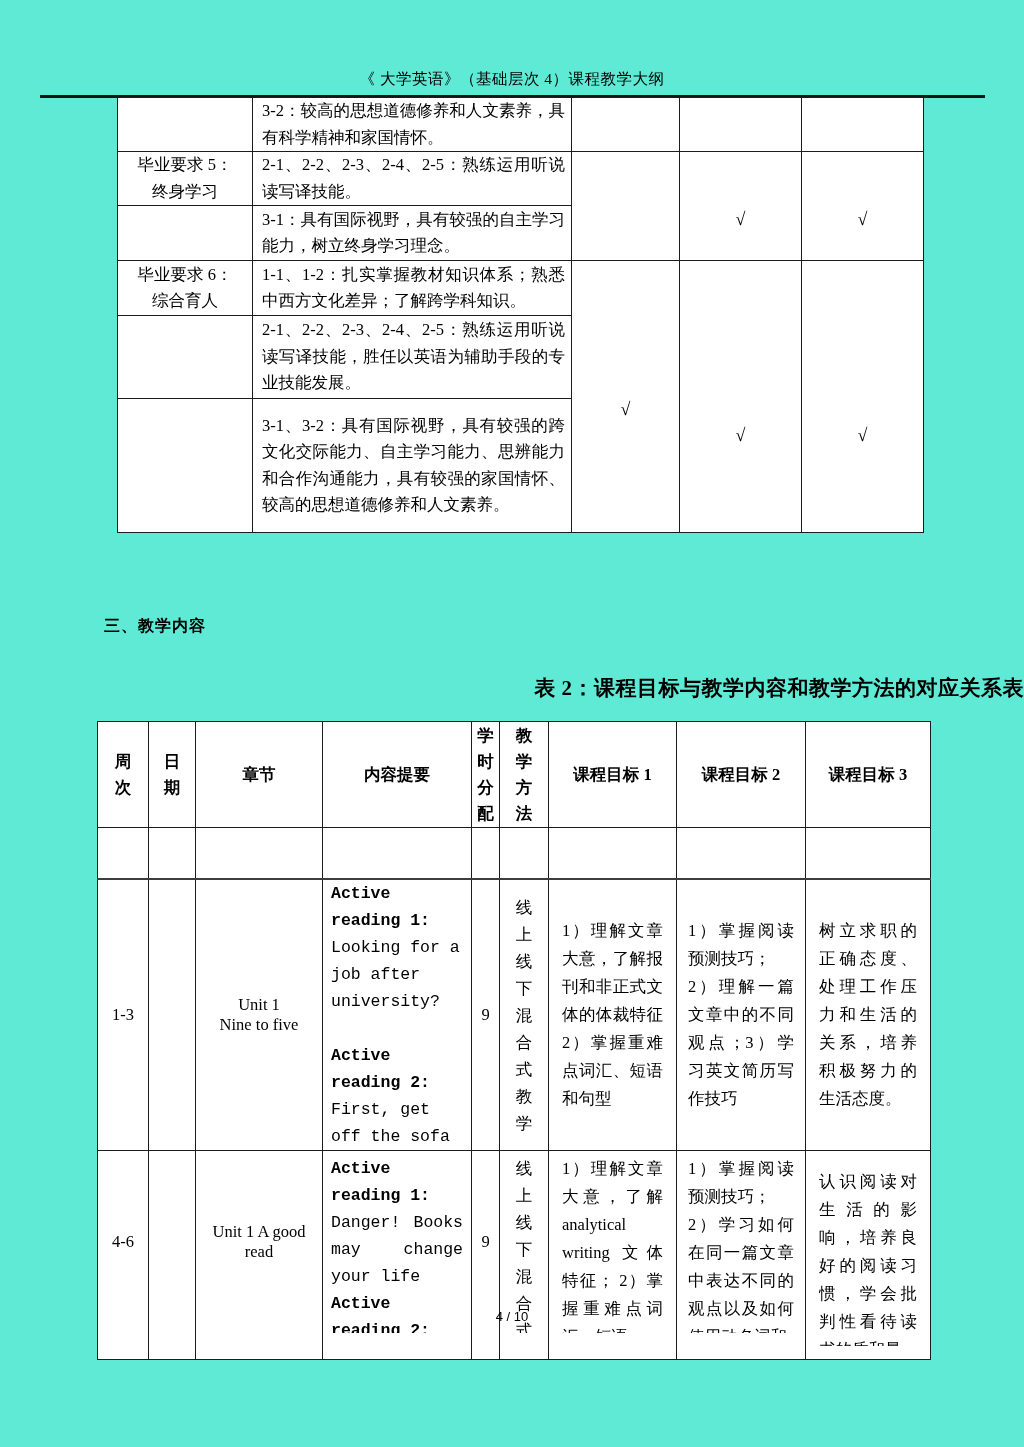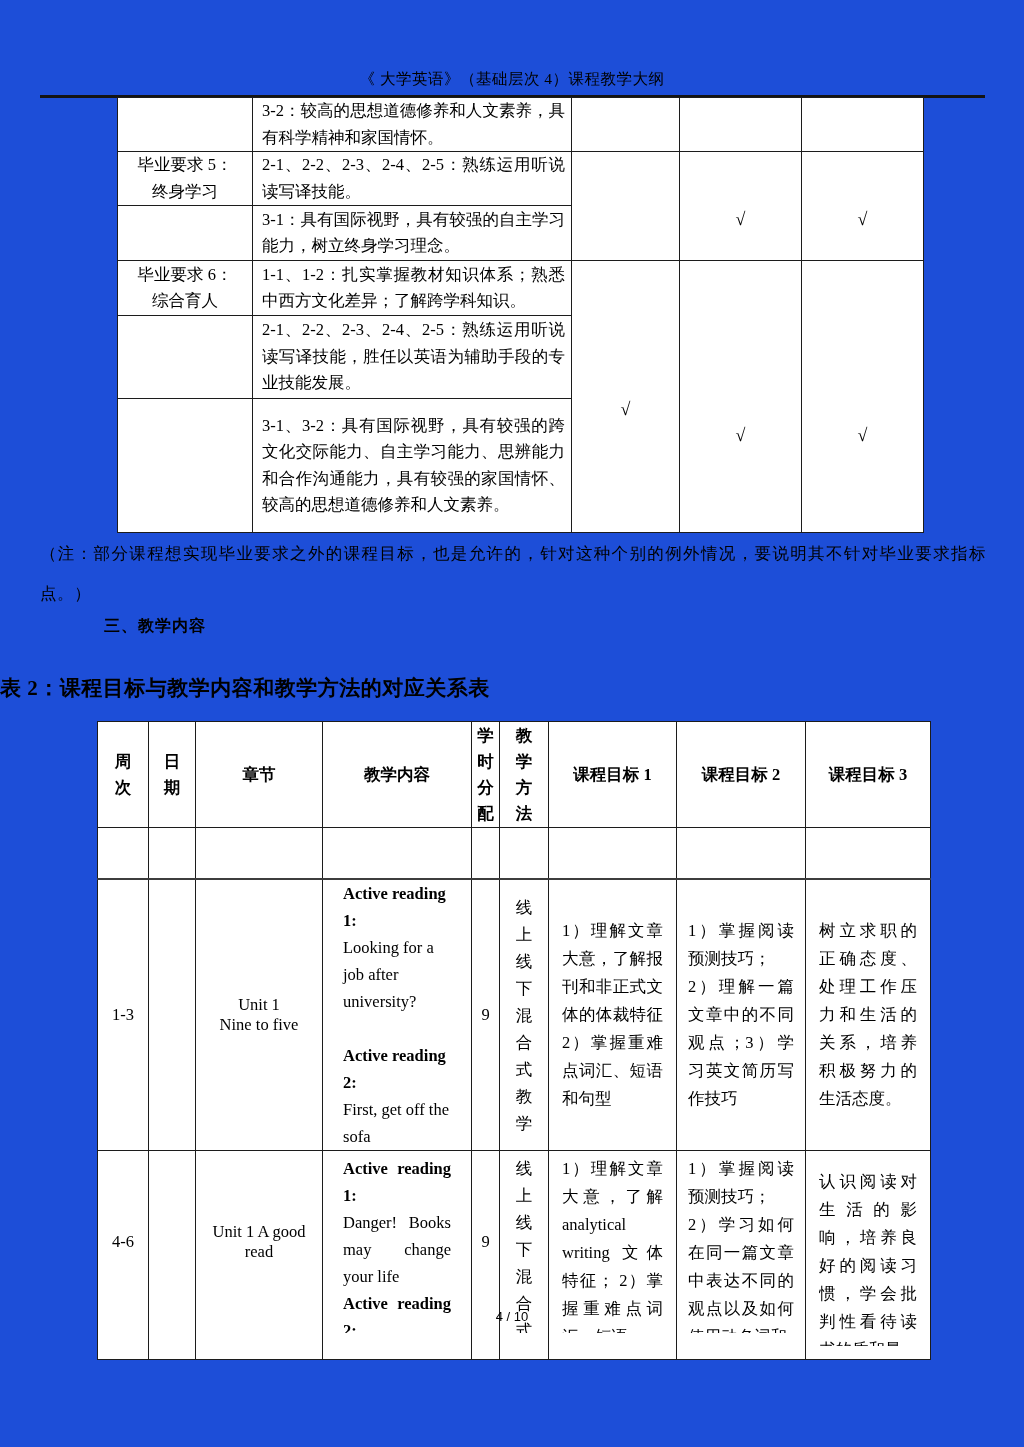--- a/index.html
+++ b/index.html
@@ -1,18 +1,18 @@
 <!DOCTYPE html>
 <html><head>
 <meta charset="utf-8">
 <style>
   html,body { margin:0; padding:0; background:#e8e8e8; }
   .page {
     position:relative; width:1024px; height:1447px; margin:0 auto;
-    background:#1d4ed8; color:#000;
+    background:#5eead4; color:#000;
     font-family:"Liberation Serif","DejaVu Serif",serif;
     overflow:hidden;
   }
   .doc-header {
     position:absolute; top:69px; left:0; width:100%;
     text-align:center; font-size:15.5px; letter-spacing:0.5px;
   }
   .header-rule {
     position:absolute; top:95px; left:40px; width:945px; height:3px;
     background:#141414;
@@ -35,30 +35,30 @@
   .note {
     position:absolute; top:534px; left:40px; width:946px;
     font-size:16.5px; line-height:40px; letter-spacing:0.6px; text-align:justify;
   }
   .section-heading {
     position:absolute; top:616px; left:104px;
     font-size:16px; font-weight:bold; letter-spacing:1px;
   }
   .table2-title {
     position:absolute; top:674px; left:0; width:100%;
-    text-align:left; font-size:21px; font-weight:bold; letter-spacing:0.5px;
+    text-align:right; font-size:21px; font-weight:bold; letter-spacing:0.5px;
   }
 
   
   .t2 { left:97px; top:721px; width:833px; }
   .t2 th { font-size:16.5px; font-weight:bold; text-align:center; line-height:26px; }
   .t2 td { font-size:16.5px; }
   .t2 .center { text-align:center; }
   .t2 .empty-row td { height:50px; border-bottom:2px solid #3d3d3d; }
-  .t2 .summary { padding:0 20px; line-height:27px; text-align:left; }
+  .t2 .summary { padding:0 8px; line-height:27px; text-align:left;font-family:Liberation Mono, monospace; }
   .t2 .summary.just { text-align:justify; }
   .ar-label { font-weight:bold; }
   .gap-line { height:27px; }
   .t2 .method { text-align:center; line-height:27px; }
   .t2 .goal { text-align:justify; line-height:28px; }
   .t2 .g1 { padding:0 13px;margin-left:17px; }
   .t2 .g2 { padding:0 11px; }
   .t2 .g3 { padding:13px 13px;margin-top:44px; }
   
   .t2 .cut td { vertical-align:top; }
@@ -119,21 +119,20 @@
       <td class="lbl"></td>
       <td class="txt">2-1、2-2、2-3、2-4、2-5：熟练运用听说读写译技能，胜任以英语为辅助手段的专业技能发展。</td>
     </tr>
     <tr style="height:134px">
       <td class="lbl"></td>
       <td class="txt">3-1、3-2：具有国际视野，具有较强的跨文化交际能力、自主学习能力、思辨能力和合作沟通能力，具有较强的家国情怀、较高的思想道德修养和人文素养。</td>
     </tr>
   </tbody>
     </table>
 
-  <div class="note">（注：部分课程想实现毕业要求之外的课程目标，也是允许的，针对这种个别的例外情况，要说明其不针对毕业要求指标点。）</div>
 
   <div class="section-heading">三、教学内容</div>
 
   <div class="table2-title">表 2：课程目标与教学内容和教学方法的对应关系表</div>
 
   <table class="t2">
     <colgroup>
       <col style="width:51px">
         <col style="width:47px">
         <col style="width:127px">
@@ -144,21 +143,21 @@
         <col style="width:129px">
         <col style="width:125px">
     </colgroup>
     <tbody>
         <tr style="height:106px">
       <th class="pre">周
 次</th>
       <th class="pre">日
 期</th>
       <th>章节</th>
-      <th>教学内容</th>
+      <th>内容提要</th>
       <th class="pre">学
 时
 分
 配</th>
       <th class="pre">教
 学
 方
 法</th>
       <th>课程目标 1</th>
       <th>课程目标 2</th>

